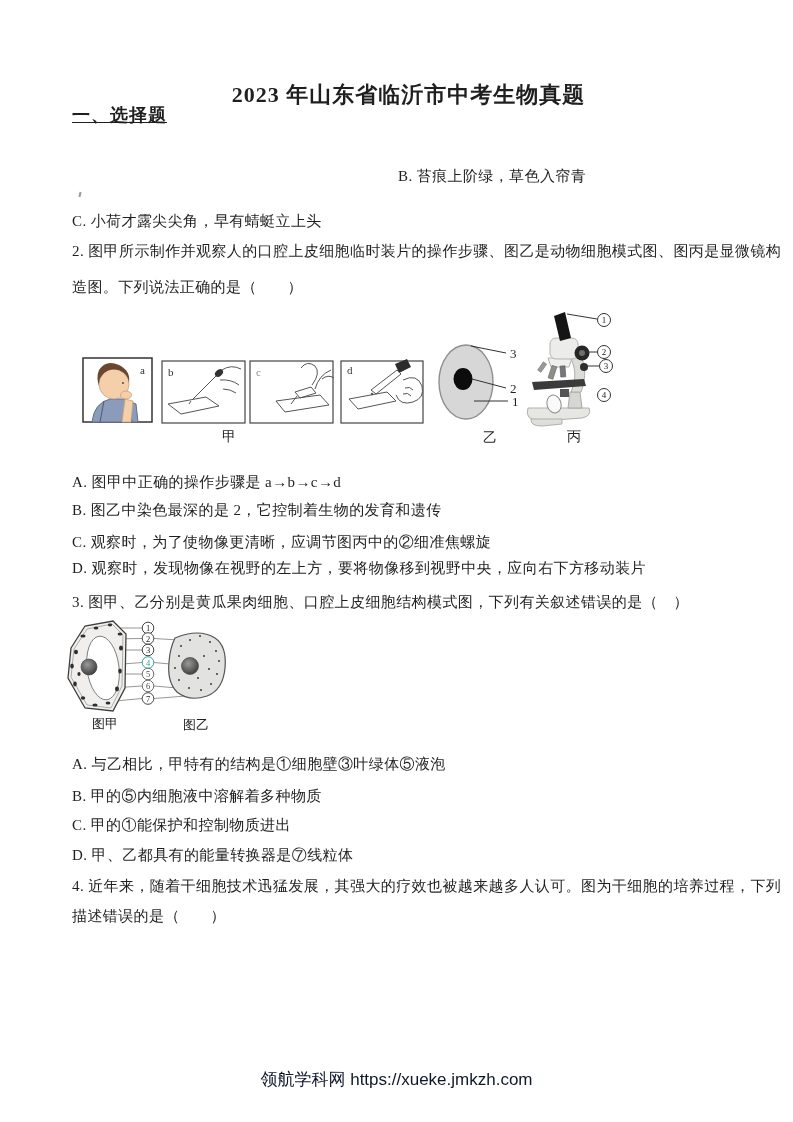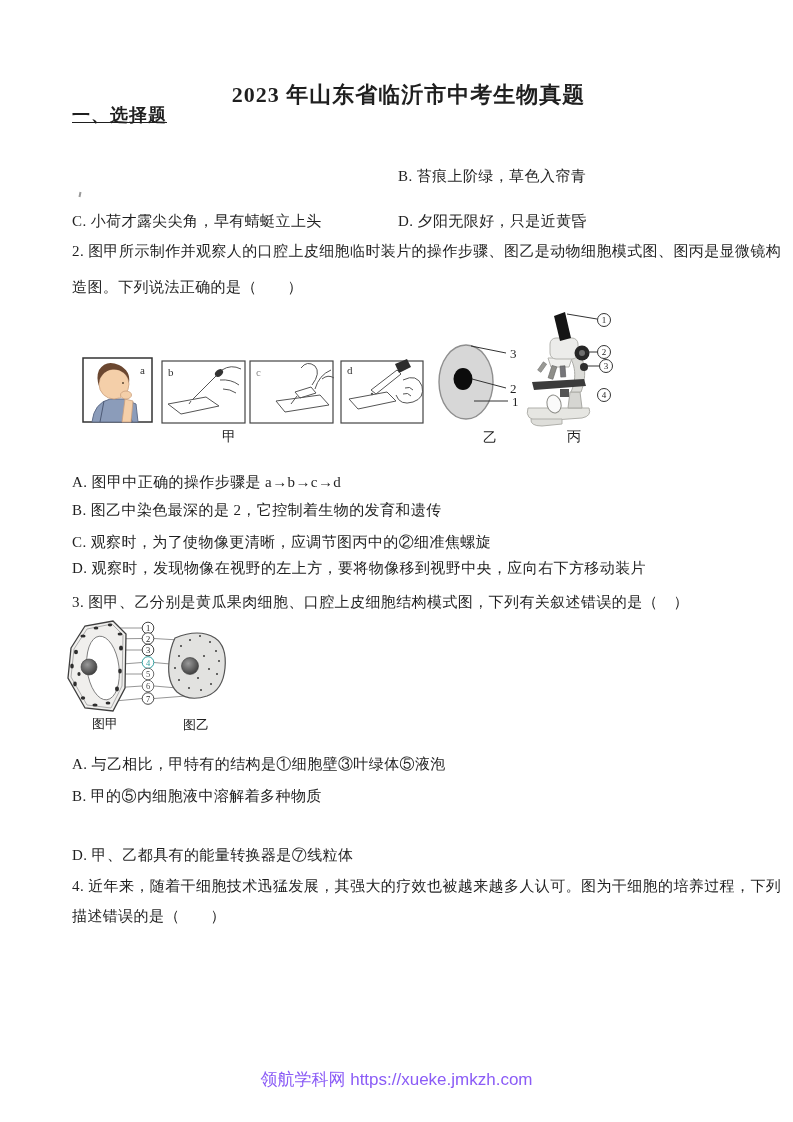--- a/index.html
+++ b/index.html
@@ -20,21 +20,20 @@
 
 <div class="page">
 
   <h1 class="abs title">2023 年山东省临沂市中考生物真题</h1>
 
   <div class="abs section">一、选择题</div>
 
   <div class="abs t" style="left:398px;top:166px">B. 苔痕上阶绿，草色入帘青</div>
   <div class="abs artifact"></div>
   <div class="abs t" style="left:72px;top:211px">C. 小荷才露尖尖角，早有蜻蜓立上头</div>
-  <div class="abs t" style="left:398px;top:211px">D. 夕阳无限好，只是近黄昏</div>
 
   <div class="abs t" style="left:72px;top:241px">2. 图甲所示制作并观察人的口腔上皮细胞临时装片的操作步骤、图乙是动物细胞模式图、图丙是显微镜构</div>
   <div class="abs t" style="left:72px;top:277px">造图。下列说法正确的是（　　）</div>
 
   <svg class="abs" style="left:70px;top:300px" width="552" height="148" viewBox="0 0 552 148">
 
     <g>
       <rect x="13" y="58" width="69" height="64" fill="#ffffff" stroke="#333" stroke-width="1.5"></rect>
       <path d="M 22,122 Q 24,103 40,99 L 54,99 L 66,104 L 68,122 Z" fill="#8b9cba" stroke="#62708c" stroke-width="1"></path>
       <path d="M 34,101 L 30,122 M 58,102 L 62,122" stroke="#4d5a75" stroke-width="1" fill="none"></path>
@@ -215,20 +214,21 @@
       <circle cx="85" cy="82.5" r="5.8" fill="#fff" stroke="#444"></circle>
       <text x="85" y="85.5" text-anchor="middle" fill="#1f1f1f">7</text>
     </g>
 
     <text x="42" y="112" text-anchor="middle" font-size="13" fill="#1f1f1f">图甲</text>
     <text x="133" y="113" text-anchor="middle" font-size="13" fill="#1f1f1f">图乙</text>
   </svg>
 
   <div class="abs t" style="left:72px;top:754px">A. 与乙相比，甲特有的结构是①细胞壁③叶绿体⑤液泡</div>
   <div class="abs t" style="left:72px;top:786px">B. 甲的⑤内细胞液中溶解着多种物质</div>
+  <div class="abs t" style="left:72px;top:815px">C. 甲的①能保护和控制物质进出</div>
   <div class="abs t" style="left:72px;top:845px">D. 甲、乙都具有的能量转换器是⑦线粒体</div>
 
   <div class="abs t" style="left:72px;top:876px">4. 近年来，随着干细胞技术迅猛发展，其强大的疗效也被越来越多人认可。图为干细胞的培养过程，下列</div>
   <div class="abs t" style="left:72px;top:906px">描述错误的是（　　）</div>
 
-  <div class="abs watermark" style="color:#8b5cf6">领航学科网 https://xueke.jmkzh.com</div>
+  <div class="abs watermark" style="color:#0f172a">领航学科网 https://xueke.jmkzh.com</div>
 
 </div>
 
 </body></html>

